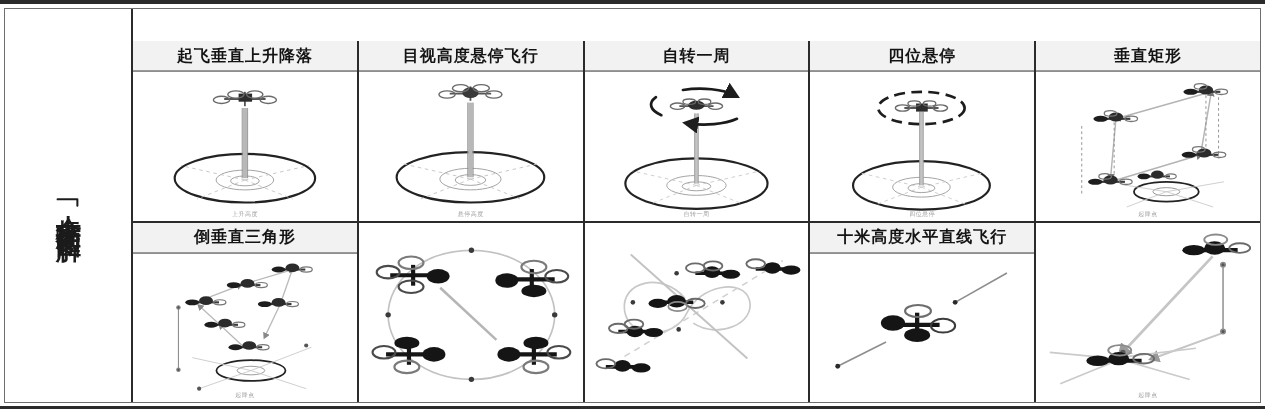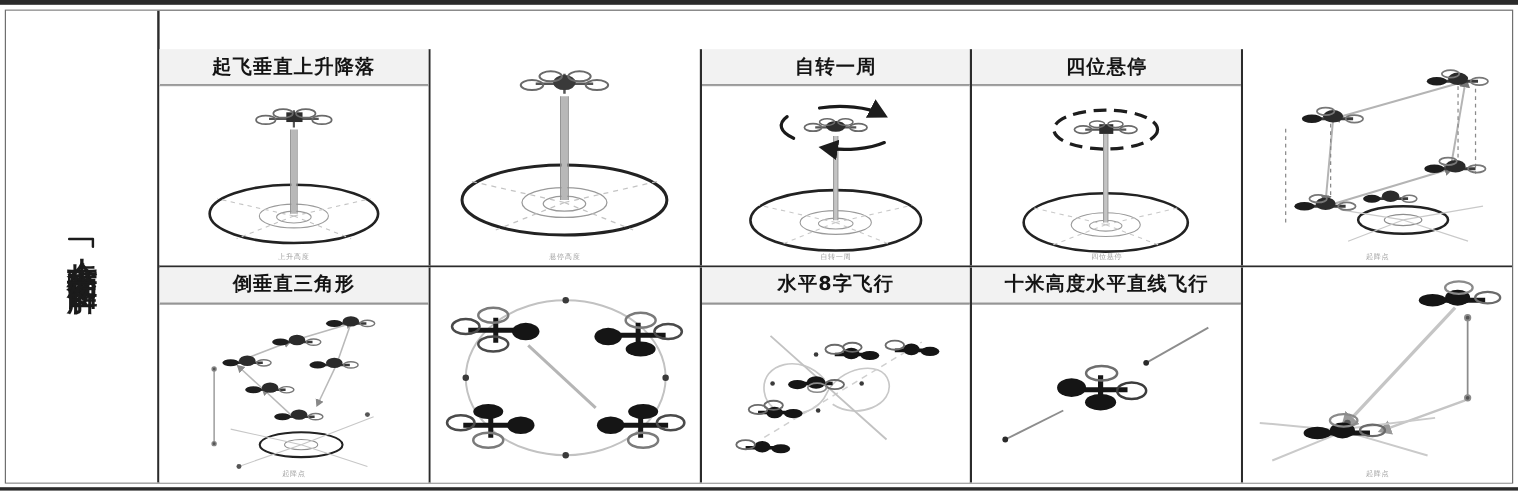--- a/index.html
+++ b/index.html
@@ -129,20 +129,23 @@
                 <ellipse cx="131" cy="31" rx="9" ry="4" fill="none" stroke="#6a6a6a" stroke-width="1.6"></ellipse>
                 <ellipse cx="95" cy="25" rx="9" ry="4" fill="none" stroke="#6a6a6a" stroke-width="1.6"></ellipse>
                 <ellipse cx="116" cy="25" rx="9" ry="4" fill="none" stroke="#6a6a6a" stroke-width="1.6"></ellipse>
               </g>
             </svg>
             <div class="cap">上升高度</div>
           </div>
         </div>
 
         <div class="cell">
+          <div class="cellhead">
+            <span class="ht">目视高度悬停飞行</span>
+          </div>
           <div class="cellbody">
             <svg viewBox="0 0 215 165" preserveAspectRatio="xMidYMid meet">
               <g fill="none">
                 <ellipse cx="107" cy="117" rx="82" ry="28" stroke="#222" stroke-width="2.4"></ellipse>
                 <ellipse cx="107" cy="119" rx="34" ry="12" stroke="#9a9a9a" stroke-width="1"></ellipse>
                 <ellipse cx="107" cy="120" rx="17" ry="6" stroke="#9a9a9a" stroke-width="1"></ellipse>
                 <g stroke="#c3c3c3" stroke-width="1" stroke-dasharray="4 4">
                   <line x1="107" y1="119" x2="32" y2="102"></line>
                   <line x1="107" y1="119" x2="182" y2="102"></line>
                   <line x1="107" y1="119" x2="52" y2="141"></line>
@@ -241,20 +244,23 @@
                 <ellipse cx="128" cy="40" rx="8" ry="3.5" fill="none" stroke="#6a6a6a" stroke-width="1.6"></ellipse>
                 <ellipse cx="99" cy="35" rx="7" ry="3" fill="none" stroke="#6a6a6a" stroke-width="1.4"></ellipse>
                 <ellipse cx="116" cy="35" rx="7" ry="3" fill="none" stroke="#6a6a6a" stroke-width="1.4"></ellipse>
               </g>
             </svg>
             <div class="cap">四位悬停</div>
           </div>
         </div>
 
         <div class="cell">
+          <div class="cellhead">
+            <span class="ht">垂直矩形</span>
+          </div>
           <div class="cellbody">
             <svg viewBox="0 0 215 165" preserveAspectRatio="xMidYMid meet">
               <defs>
                 <marker id="ar5" markerWidth="6" markerHeight="6" refX="3" refY="2.8" orient="auto">
                   <path d="M0,0 L5,2.8 L0,5.6 z" fill="#777"></path>
                 </marker>
               </defs>
 
               <g stroke="#b4b4b4" stroke-width="1.6" fill="none" marker-end="url(#ar5)">
                 <line x1="66" y1="122" x2="166" y2="92"></line>
@@ -456,23 +462,20 @@
                   <ellipse cx="2" cy="-11" rx="12" ry="6" fill="#151515"></ellipse>
                   <ellipse cx="2" cy="12" rx="12" ry="6" fill="none" stroke="#7a7a7a" stroke-width="2"></ellipse>
                 </g>
               </g>
             </svg>
             <div class="cap"></div>
           </div>
         </div>
 
         <div class="cell">
-          <div class="cellhead">
-            <span class="ht">水平8字飞行</span>
-          </div>
           <div class="cellbody">
             <svg viewBox="0 0 215 172" preserveAspectRatio="xMidYMid meet">
 
               <path d="M96,72 C74,46 34,56 38,84 C42,112 86,112 98,86 C110,60 152,52 158,74 C164,96 128,112 104,96" fill="none" stroke="#c8c8c8" stroke-width="1.6"></path>
 
               <g stroke="#cfcfcf" stroke-width="1.4" stroke-dasharray="6 5">
                 <line x1="38" y1="128" x2="190" y2="36"></line>
               </g>
               <g stroke="#c2c2c2" stroke-width="1.8">
                 <line x1="44" y1="30" x2="156" y2="130"></line>

